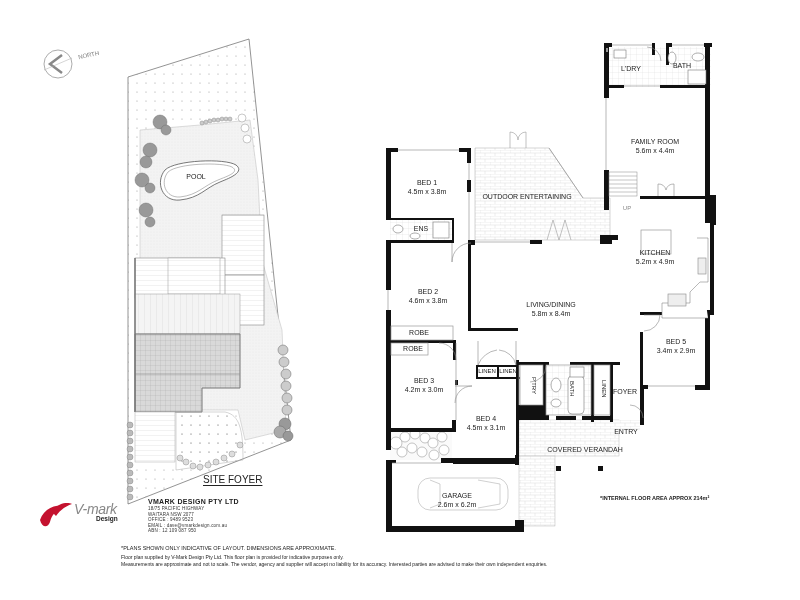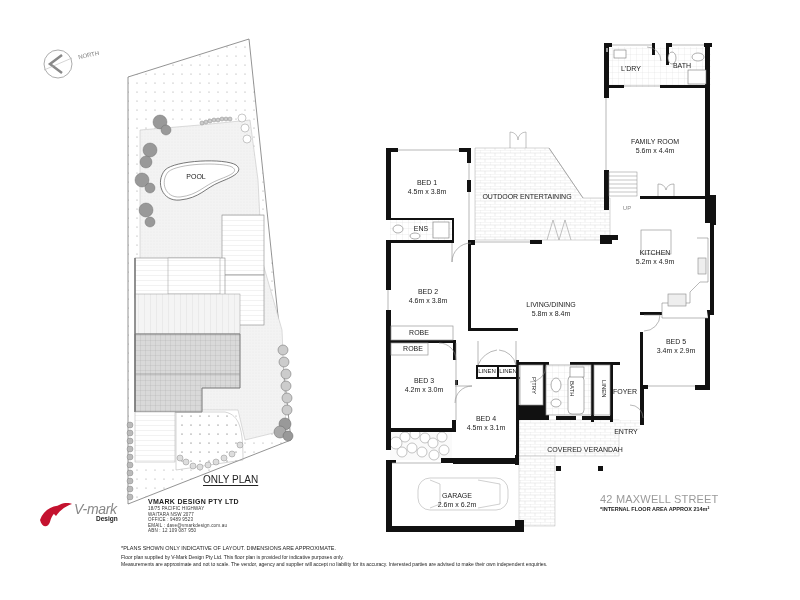--- a/index.html
+++ b/index.html
@@ -336,21 +336,21 @@
       <path d="M478,480 L500,484 L500,504 L478,508"></path>
       <path d="M430,480 L440,484 L440,504 L430,508"></path>
     </g>
 
     <rect x="606" y="48" width="2" height="4" fill="#999"></rect>
   </g>
 </svg>
 
 <div class="north">NORTH</div>
 <div class="lbl" style="left:196px; top:172px;">POOL</div>
-<div class="site-title">ONLY PLAN</div>
+<div class="site-title">SITE FOYER</div>
 
 <div class="lbl" style="left:427px; top:178px;">
   <div>BED 1</div>
   <div>4.5m x 3.8m</div>
 </div>
 <div class="lbl" style="left:421px; top:224px;">ENS</div>
 <div class="lbl" style="left:527px; top:192px;">OUTDOOR ENTERTAINING</div>
 <div class="lbl" style="left:631px; top:64px;">L'DRY</div>
 <div class="lbl" style="left:682px; top:61px;">BATH</div>
 <div class="lbl" style="left:655px; top:137px;">
@@ -407,21 +407,20 @@
 <div class="company">
   <div class="name">VMARK DESIGN PTY LTD</div>
   <div class="line">18/75 PACIFIC HIGHWAY</div>
   <div class="line">WAITARA NSW 2077</div>
   <div class="line">OFFICE : 9489 9523</div>
   <div class="line">EMAIL : dave@vmarkdesign.com.au</div>
   <div class="line">ABN : 12 109 087 950</div>
 </div>
 
 <div class="prop">
-  <div class="street">42 MAXWELL STREET</div>
   <div class="area">*INTERNAL FLOOR AREA APPROX 214m²</div>
 </div>
 
 <div class="disclaimer">
   <div class="d1">*PLANS SHOWN ONLY INDICATIVE OF LAYOUT. DIMENSIONS ARE APPROXIMATE.</div>
   <div class="d2">Floor plan supplied by V-Mark Design Pty Ltd. This floor plan is provided for indicative purposes only.</div>
   <div class="d2">Measurements are approximate and not to scale. The vendor, agency and supplier will accept no liability for its accuracy. Interested parties are advised to make their own independent enquiries.</div>
 </div>
 
 </body></html>

